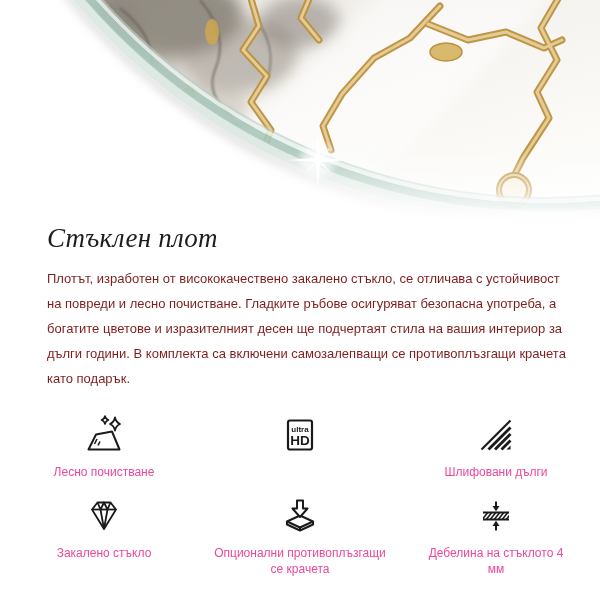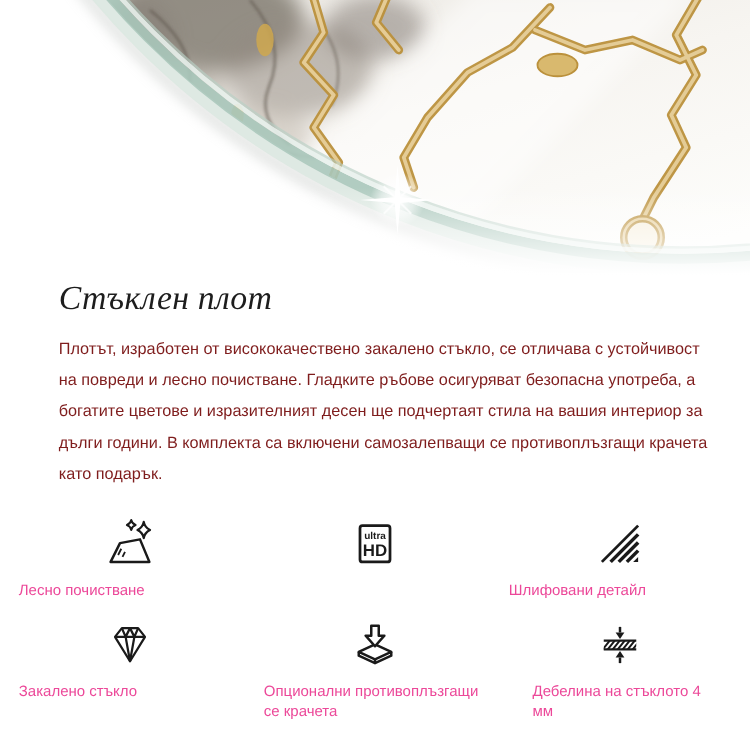--- a/index.html
+++ b/index.html
@@ -30,21 +30,21 @@
     line-height:25px;
     color:#7f1d1d;
   }
   .features {
     display:grid;
     grid-template-columns:repeat(3,1fr);
     width:588px;
     margin:24px auto 0 auto;
     row-gap:16px;
   }
-  .feature { }
+  .feature { text-align:center; }
   .feature .icon-wrap { height:40px; }
   .feature svg { display:block; margin:0 auto; }
   .feature .label {
     margin:9px auto 0 auto;
     font-size:12px;
     line-height:16px;
     color:#ec4899;
     max-width:178px;
   }
   .feature .label.narrow { max-width:140px; }
@@ -189,21 +189,21 @@
       <svg width="40" height="40" viewBox="0 0 40 40">
         <g stroke="#1a1a1a" fill="none" stroke-linecap="butt">
           <path d="M5.5,34.5 L34.5,5.5" stroke-width="2.2"></path>
           <path d="M12.5,34.5 L34.5,12.5" stroke-width="2.8"></path>
           <path d="M19,34.5 L34.5,19" stroke-width="2.8"></path>
           <path d="M25.5,34.5 L34.5,25.5" stroke-width="2.8"></path>
         </g>
         <polygon points="30.5,34.5 34.5,30.5 34.5,34.5" fill="#1a1a1a"></polygon>
       </svg>
     </div>
-    <div class="label">Шлифовани детайл</div>
+    <div class="label">Шлифовани дълги</div>
   </div>
 
   <div class="feature">
     <div class="icon-wrap">
       <svg width="40" height="40" viewBox="0 0 40 40">
         <g fill="none" stroke="#1a1a1a" stroke-width="1.8" stroke-linejoin="round">
           <path d="M8,13.5 L13.5,6.5 L26.5,6.5 L32,13.5 L20,33 Z"></path>
           <path d="M8,13.5 L32,13.5"></path>
           <path d="M13.5,6.5 L16.5,13.5 L20,6.5 L23.5,13.5 L26.5,6.5"></path>
           <path d="M16.5,13.5 L20,33 M23.5,13.5 L20,33"></path>

